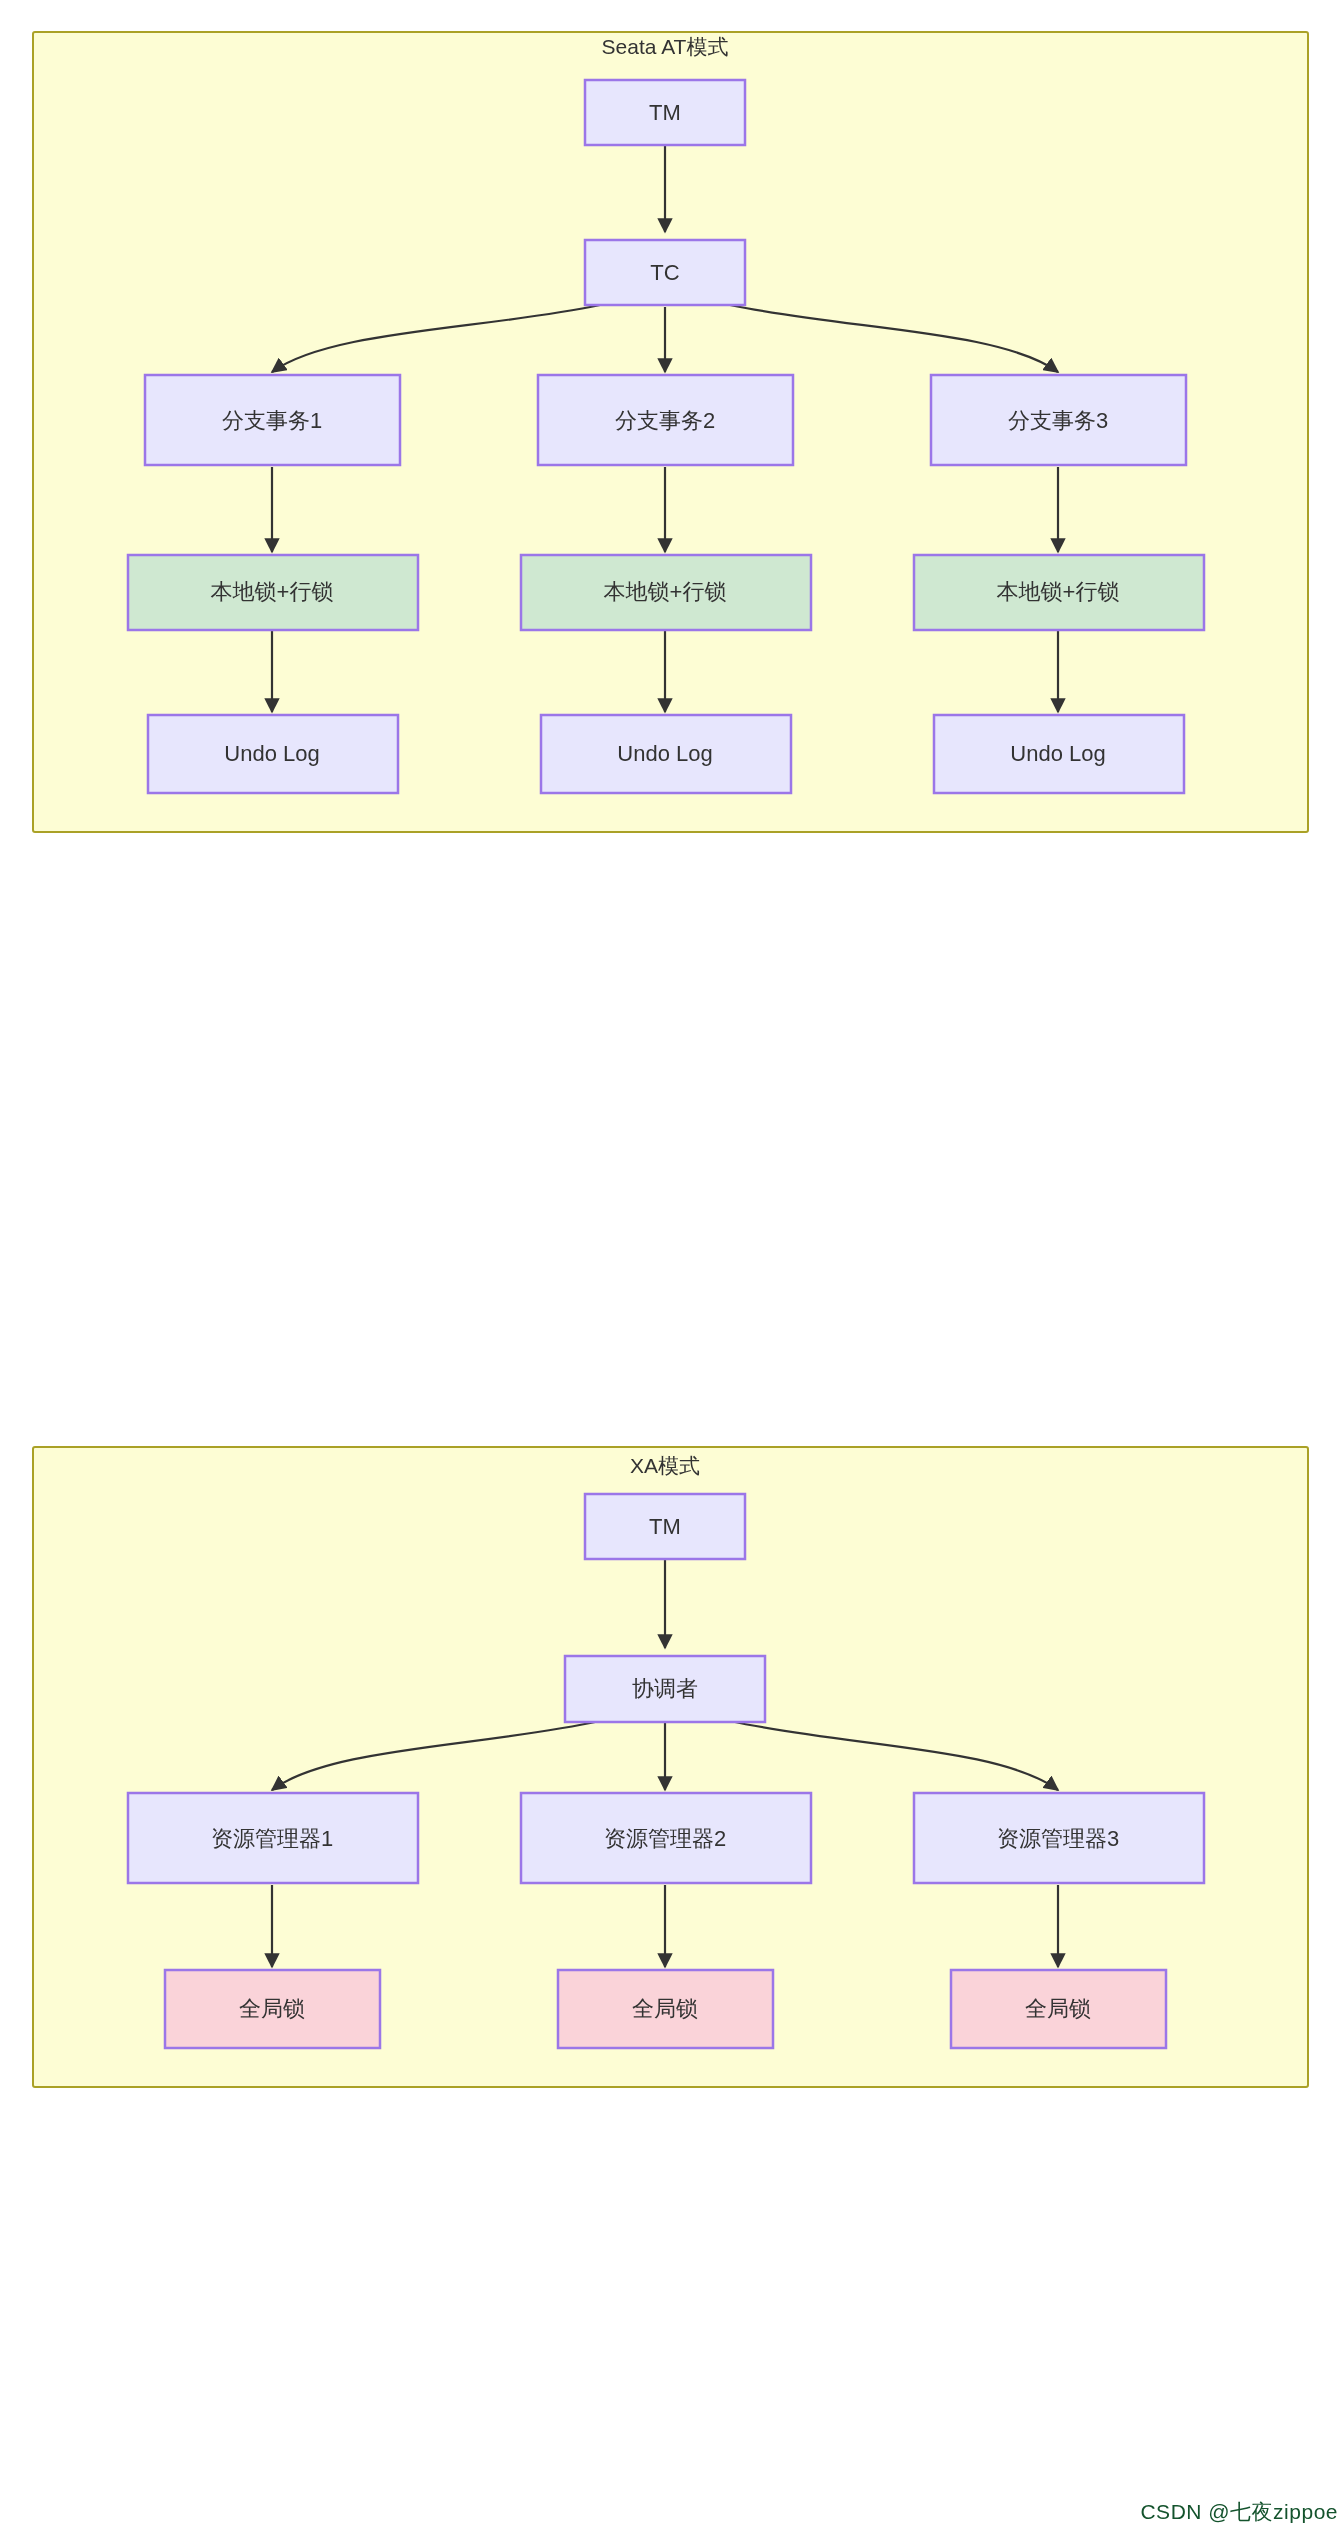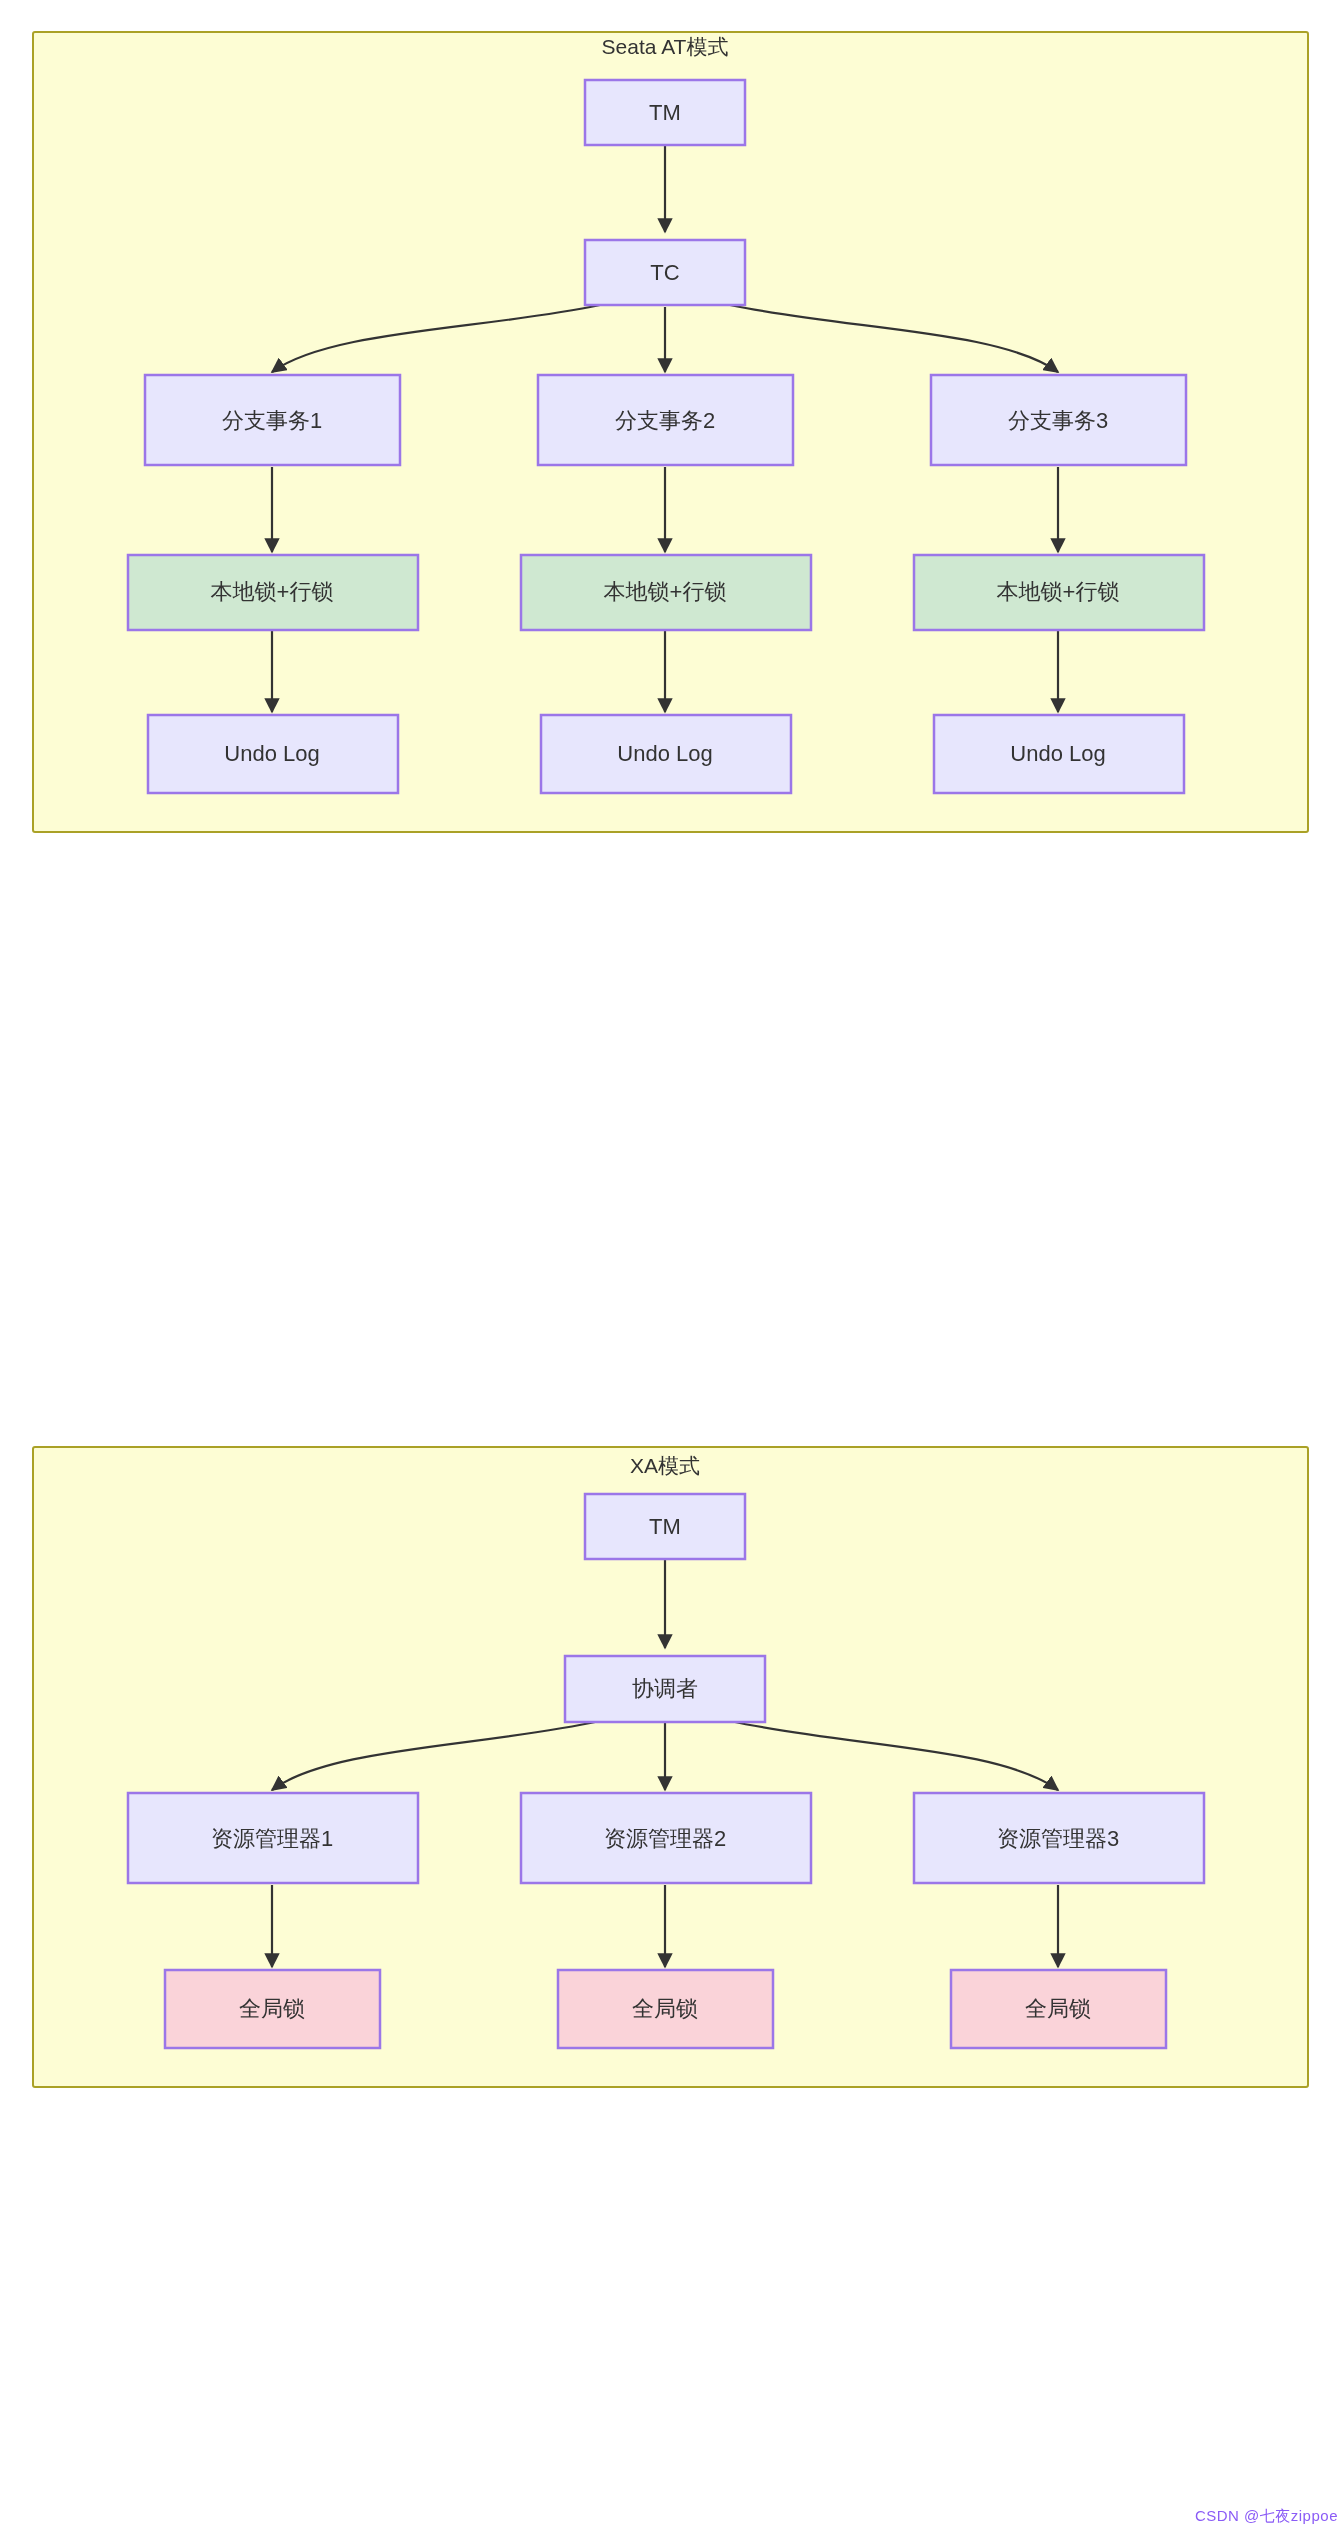--- a/index.html
+++ b/index.html
@@ -53,22 +53,22 @@
   .edge-path {
     fill: none;
     stroke: #333333;
     stroke-width: 2.2;
   }
   .watermark {
     position: absolute;
     right: 14px;
     bottom: 8px;
     font-family: "Liberation Sans", "DejaVu Sans", sans-serif;
-    font-size: 15px;
-    color: #8b5cf6;
+    font-size: 21px;
+    color: #14532d;
     letter-spacing: 0.5px;
     white-space: nowrap;
     margin-left: 45px;
   }
 </style>
 </head>
 <body>
 
 <div class="canvas">
 

